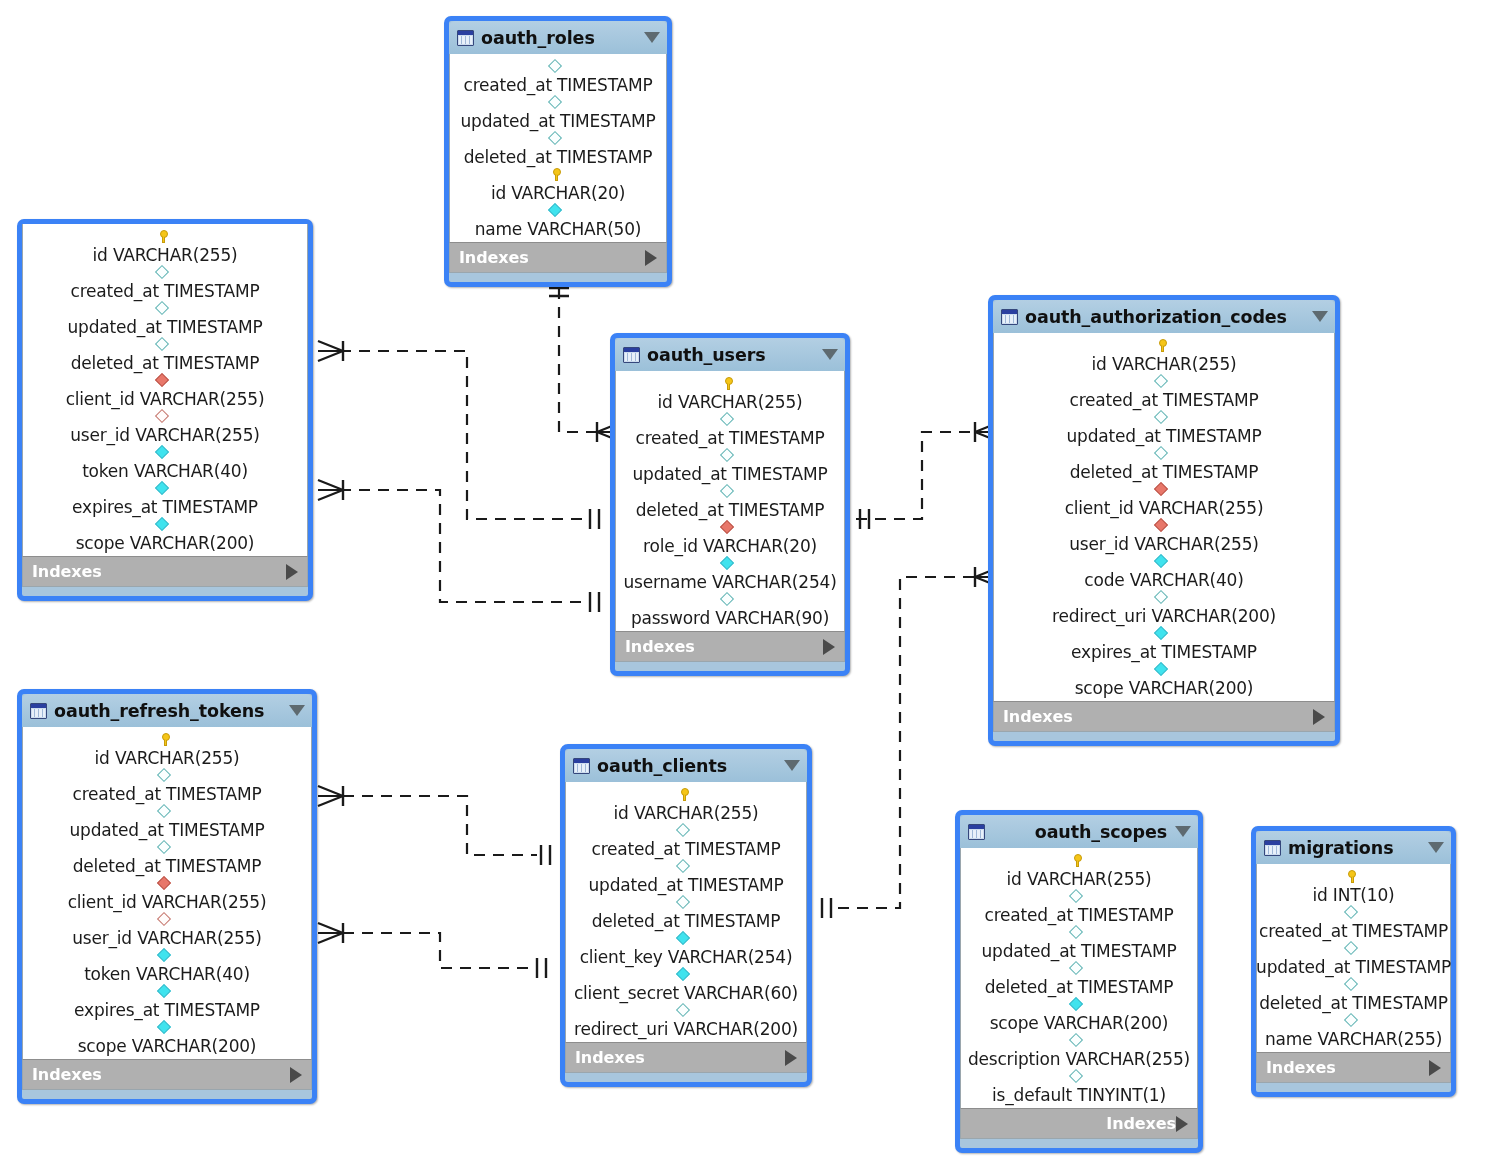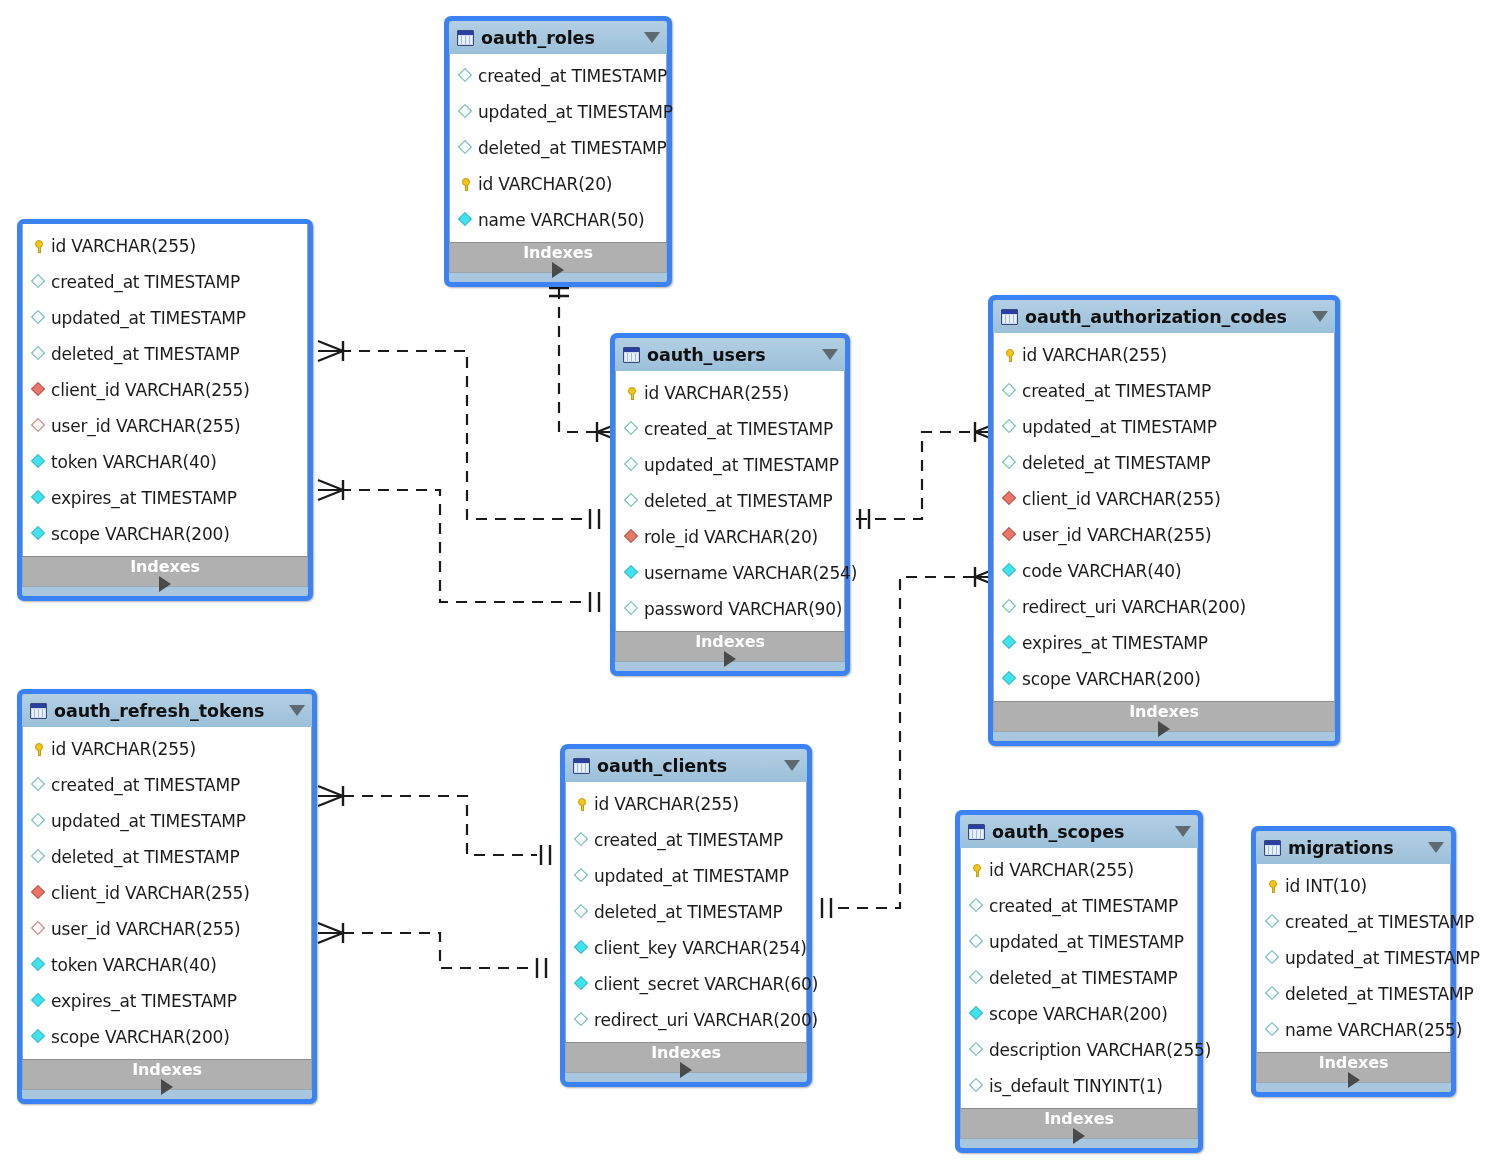--- a/index.html
+++ b/index.html
@@ -114,20 +114,21 @@
     border-right: 1px solid #9aa6ad;
     padding: 4px 0 4px 0;
   }
   .col {
     display: flex;
     align-items: center;
     height: 36px;
     padding: 0 7px 0 7px;
     box-sizing: border-box;
     white-space: nowrap;
+    flex-direction: column;
   }
   .col-label {
     font-size: 17px;
     color: #1b1b1b;
     letter-spacing: -0.2px;
   }
   .gly {
     flex: 0 0 auto;
     width: 17px;
     height: 17px;
@@ -172,21 +173,20 @@
 
   .tbl-foot {
     height: 31px;
     background: #b0b0b0;
     border: 1px solid #9aa6ad;
     border-top: 1px solid #8d8d8d;
     display: flex;
     align-items: center;
     padding: 0 9px 0 9px;
     box-sizing: border-box;
-    flex-direction: column;
   }
   .foot-label {
     font-size: 16px;
     font-weight: bold;
     color: #ffffff;
     flex: 1 1 auto;
     letter-spacing: -0.1px;
   }
   .foot-arrow {
     flex: 0 0 auto;
@@ -508,21 +508,21 @@
           <div class="col">
             <span class="gly dia dia-hollow-cyan"></span>
             <span class="col-label">redirect_uri VARCHAR(200)</span>
           </div>
         </div>
         <div class="tbl-foot">
           <span class="foot-label">Indexes</span>
           <span class="foot-arrow"></span>
         </div>
       </div>
-      <div class="tbl" style="left: 955px; top: 810px; width: 248px;">
+      <div class="tbl" style="left: 955px; top: 810px; width: 248px; text-align: right;">
         <div class="tbl-head">
           <span class="tbl-icon"></span>
           <span class="tbl-title">oauth_scopes</span>
           <span class="tbl-caret"></span>
         </div>
         <div class="tbl-cols">
           <div class="col">
             <span class="gly key"></span>
             <span class="col-label">id VARCHAR(255)</span>
           </div>

